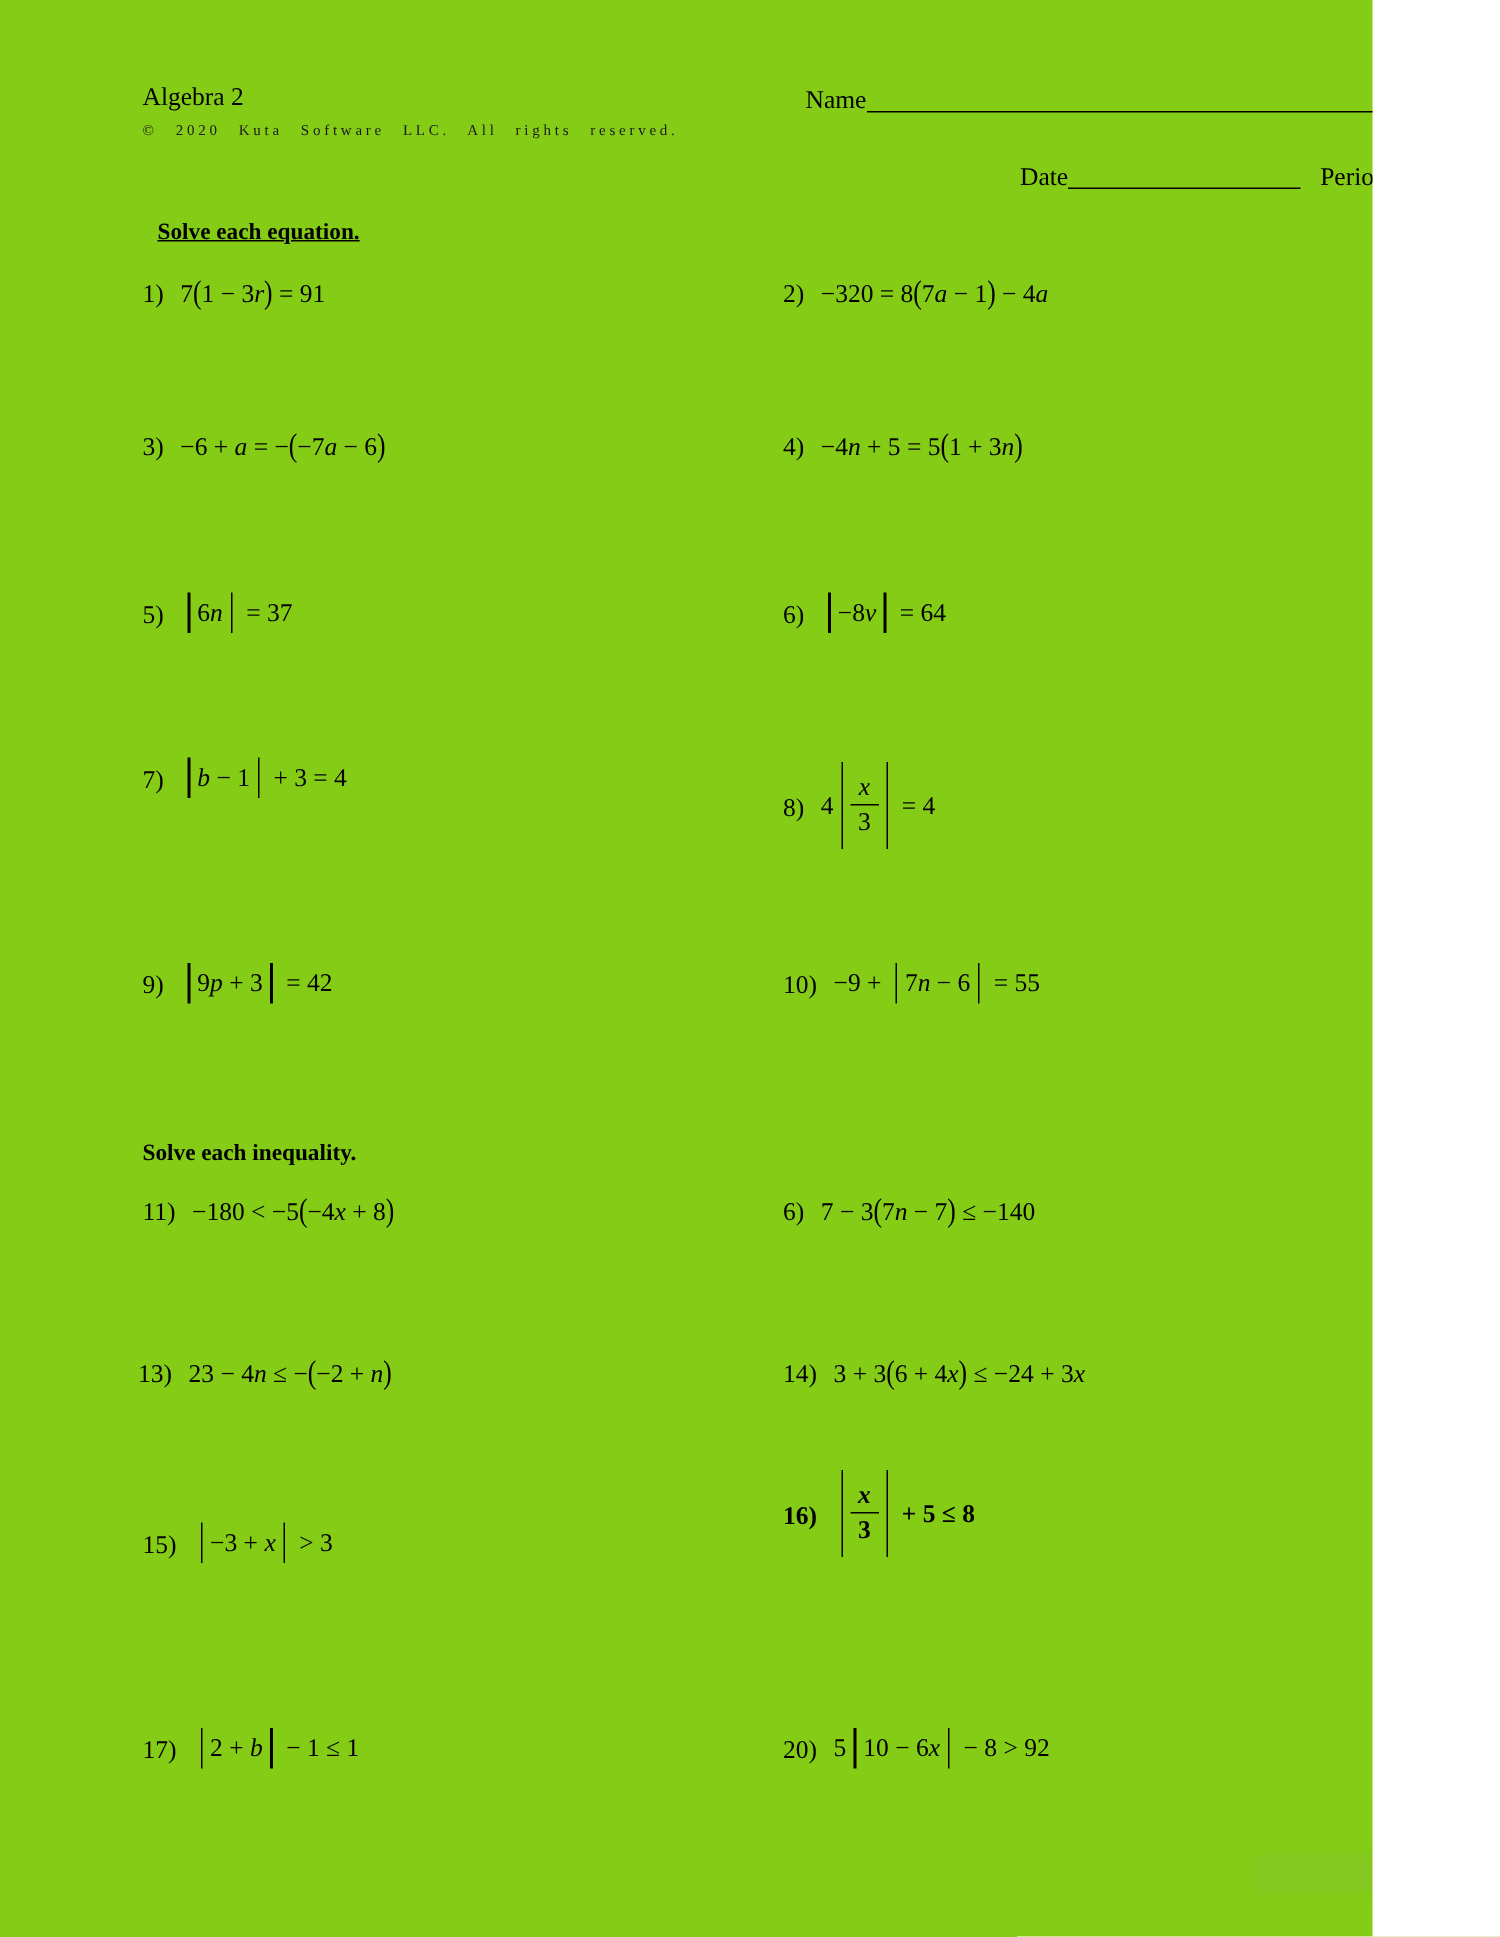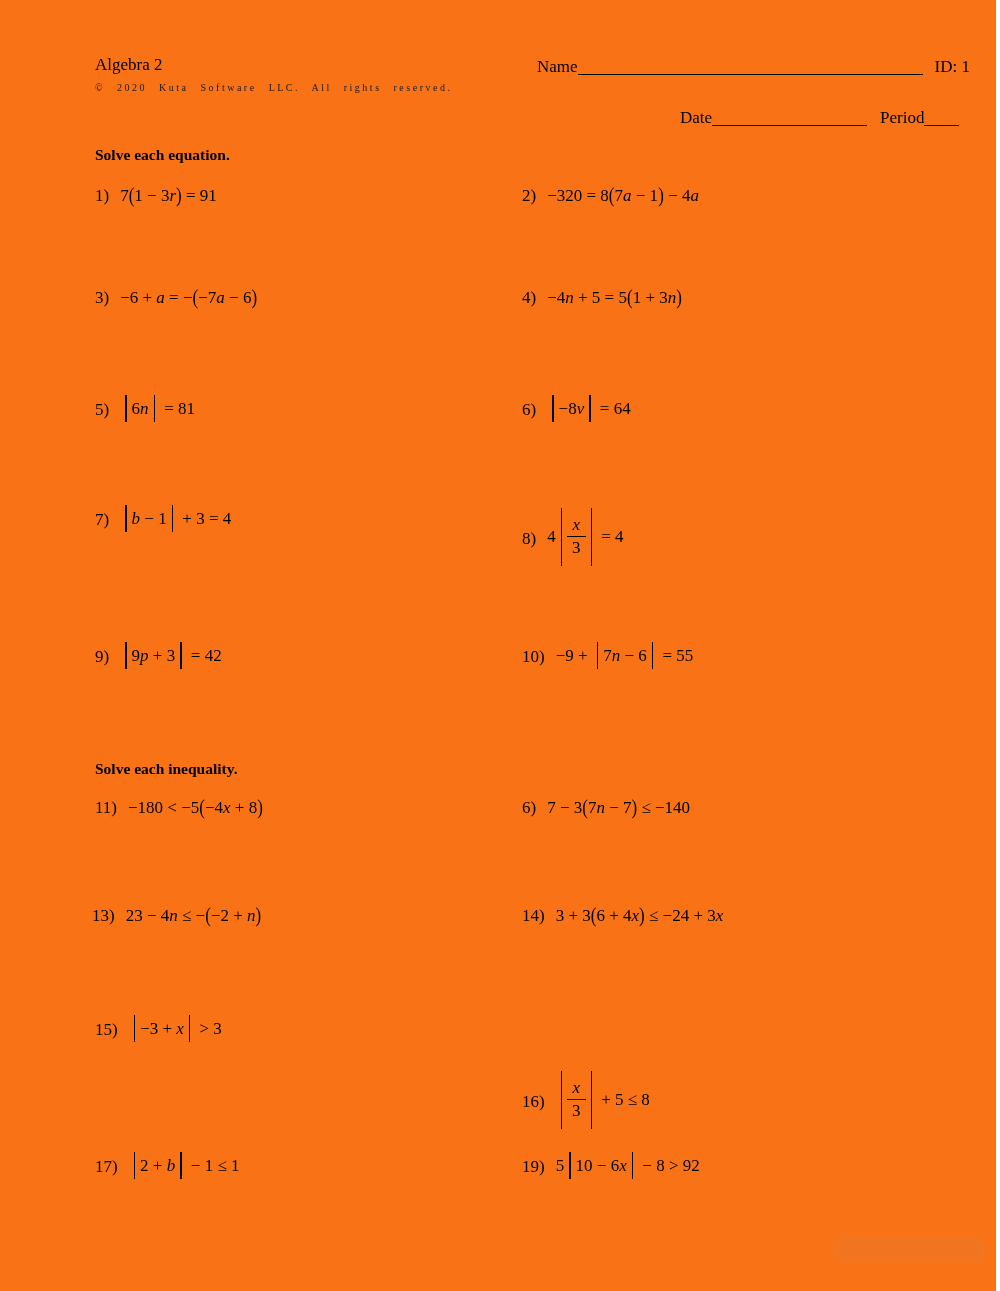--- a/index.html
+++ b/index.html
@@ -2,23 +2,23 @@
 <html><head>
 <meta charset="utf-8">
 <style>
   html, body {
     margin: 0;
     padding: 0;
     background: #ffffff;
   }
   #page {
     position: relative;
-    width: 996px;
+    width: 915px;
     height: 1291px;
-    background: #f97316;
+    background: #84cc16;
     font-family: "Liberation Serif", "DejaVu Serif", serif;
     color: #000000;
     overflow: hidden;
   }
   .abs-pos { position: absolute; white-space: nowrap; }
 
   .course { font-size: 17px; }
   .copyright {
     font-size: 10px;
     letter-spacing: 2.5px;
@@ -105,21 +105,21 @@
 
 
   <div class="abs-pos fill-row" style="left:517px; top:57px;">
     <span>Name</span><span class="blank" style="width:345px;"></span><span class="id-label">ID: 1</span>
   </div>
 
   <div class="abs-pos fill-row" style="left:660px; top:108px;">
     <span>Date</span><span class="blank" style="width:155px;"></span><span class="period-label">Period</span><span class="blank" style="width:35px;"></span>
   </div>
 
-  <div class="abs-pos section-instruction" style="left:95px; top:146px;">Solve each equation.</div>
+  <div class="abs-pos section-instruction" style="left:105px; top:146px;text-decoration:underline;">Solve each equation.</div>
 
   <div class="problem" style="left:95px;  top:186px;">
     <span class="pnum">1)</span>
     <span class="pexpr"><span>7<span class="pr">(</span>1 − 3<i>r</i><span class="pr">)</span> = 91</span></span>
   </div>
   <div class="problem" style="left:522px; top:186px;">
     <span class="pnum">2)</span>
     <span class="pexpr"><span>−320 = 8<span class="pr">(</span>7<i>a</i> − 1<span class="pr">)</span> − 4<i>a</i></span></span>
   </div>
 
@@ -127,21 +127,21 @@
     <span class="pnum">3)</span>
     <span class="pexpr"><span>−6 + <i>a</i> = −<span class="pr">(</span>−7<i>a</i> − 6<span class="pr">)</span></span></span>
   </div>
   <div class="problem" style="left:522px; top:288px;">
     <span class="pnum">4)</span>
     <span class="pexpr"><span>−4<i>n</i> + 5 = 5<span class="pr">(</span>1 + 3<i>n</i><span class="pr">)</span></span></span>
   </div>
 
   <div class="problem" style="left:95px;  top:395px;">
     <span class="pnum">5)</span>
-    <span class="pexpr"><span class="abs"></span><span>6<i>n</i></span><span class="abs"></span><span> = 81</span></span>
+    <span class="pexpr"><span class="abs"></span><span>6<i>n</i></span><span class="abs"></span><span> = 37</span></span>
   </div>
   <div class="problem" style="left:522px; top:395px;">
     <span class="pnum">6)</span>
     <span class="pexpr"><span class="abs"></span><span>−8<i>v</i></span><span class="abs"></span><span> = 64</span></span>
   </div>
 
   <div class="problem" style="left:95px;  top:505px;">
     <span class="pnum">7)</span>
     <span class="pexpr"><span class="abs"></span><span><i>b</i> − 1</span><span class="abs"></span><span> + 3 = 4</span></span>
   </div>
@@ -176,29 +176,29 @@
   </div>
   <div class="problem" style="left:522px; top:906px;">
     <span class="pnum">14)</span>
     <span class="pexpr"><span>3 + 3<span class="pr">(</span>6 + 4<i>x</i><span class="pr">)</span> ≤ −24 + 3<i>x</i></span></span>
   </div>
 
   <div class="problem" style="left:95px;  top:1015px;">
     <span class="pnum">15)</span>
     <span class="pexpr"><span class="abs"></span><span>−3 + <i>x</i></span><span class="abs"></span><span> &gt; 3</span></span>
   </div>
-  <div class="problem" style="left:522px; top:1071px;">
+  <div class="problem" style="left:522px; top:980px;font-weight:bold;">
     <span class="pnum">16)</span>
     <span class="pexpr"><span class="abs tall"></span><span class="frac"><span class="fnum"><i>x</i></span><span class="fden">3</span></span><span class="abs tall"></span><span> + 5 ≤ 8</span></span>
   </div>
 
   <div class="problem" style="left:95px;  top:1152px;">
     <span class="pnum">17)</span>
     <span class="pexpr"><span class="abs"></span><span>2 + <i>b</i></span><span class="abs"></span><span> − 1 ≤ 1</span></span>
   </div>
   <div class="problem" style="left:522px; top:1152px;">
-    <span class="pnum">19)</span>
+    <span class="pnum">20)</span>
     <span class="pexpr"><span>5</span><span class="abs"></span><span>10 − 6<i>x</i></span><span class="abs"></span><span> − 8 &gt; 92</span></span>
   </div>
 
   <div class="watermark"></div>
 
 </div>
 
 </body></html>

